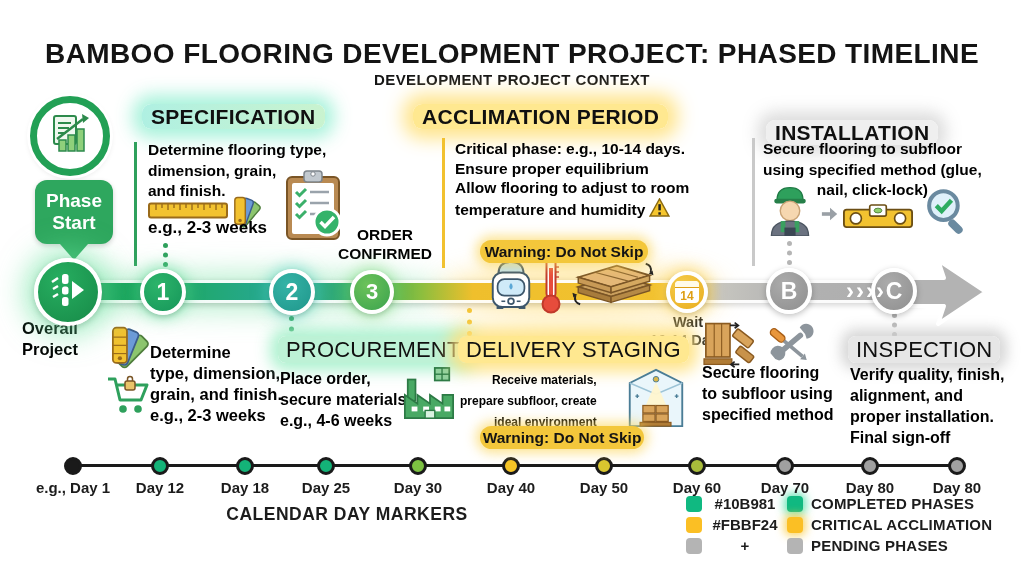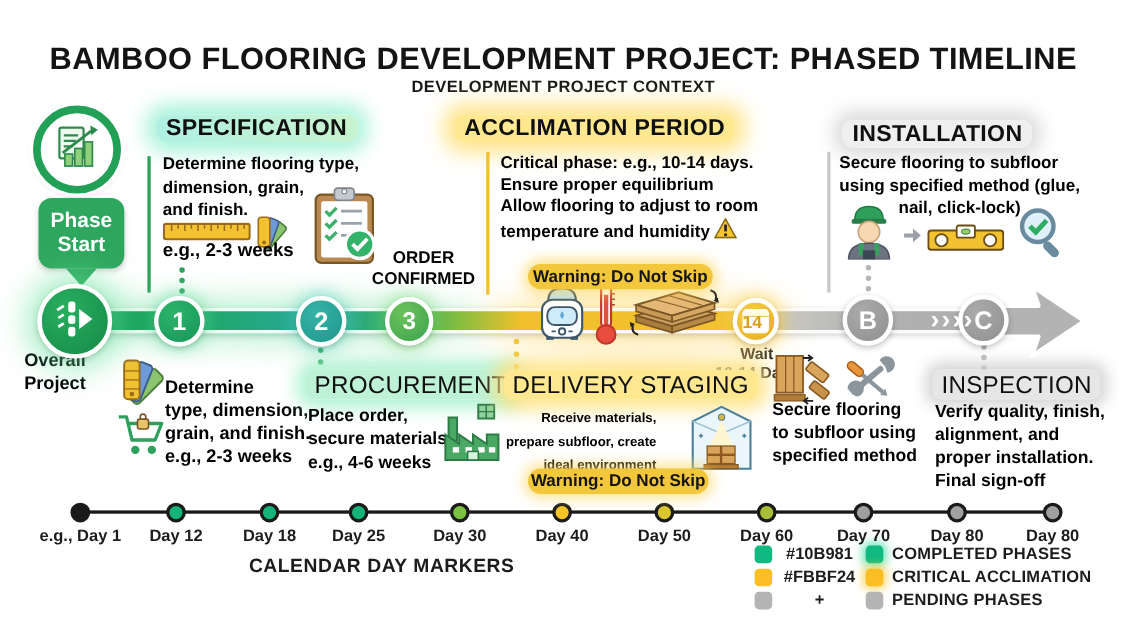--- a/index.html
+++ b/index.html
@@ -69,22 +69,22 @@
   .node.n2 { left:269px; top:269px; background:radial-gradient(circle at 36% 30%, #35b3a6, #1f978c);
              box-shadow:0 0 14px 4px rgba(80,210,190,.5), 0 2px 5px rgba(0,0,0,.22); }
   .node.n3 { left:350px; top:270px; width:44px; height:44px; font-size:22px;
              background:radial-gradient(circle at 36% 30%, #6cc25a, #3ba34e);
              box-shadow:0 0 14px 4px rgba(120,220,120,.5), 0 2px 5px rgba(0,0,0,.22); }
   .node.n14 { left:666px; top:271px; width:42px; height:42px;
              background:radial-gradient(circle at 36% 30%, #f6cd4b, #e8ac1e);
              box-shadow:0 0 14px 4px rgba(250,210,90,.6), 0 2px 5px rgba(0,0,0,.22); }
   .node.nB { left:766px; top:268px; background:radial-gradient(circle at 36% 30%, #ababab, #8f8f8f); }
   .node.nC { left:871px; top:268px; background:radial-gradient(circle at 36% 30%, #ababab, #8f8f8f); }
-  .cal { width:24px; height:22px; background:#fff; border-radius:4px; display:flex; align-items:flex-end; 
-         font-size:16px; font-weight:bold; color:#de9f14; position:relative; }
+  .cal { width:24px; height:22px; background:#fff; border-radius:4px; display:flex; align-items:flex-end; justify-content:center;
+         font-size:12px; font-weight:bold; color:#de9f14; position:relative; }
   .cal:before { content:""; position:absolute; top:0; left:0; right:0; height:6px; background:#fffbe8;
                 border-bottom:1.5px solid #de9f14; border-radius:4px 4px 0 0; }
   .chevrons { left:815px; top:280px; width:102px; text-align:center; color:#ffffff; font-size:24px;
               font-weight:bold; letter-spacing:2px; z-index:4; line-height:22px; }
   .wait-label { left:645px; top:313px; width:86px; text-align:center; font-size:14.5px; font-weight:bold; line-height:18px; }
 
   
   .pill { background:#f3c73b; border-radius:13px; font-size:15.5px; font-weight:bold; color:#141414;
           display:flex; align-items:center; justify-content:center; white-space:nowrap;
           box-shadow:0 0 12px 4px rgba(250,212,85,.65); z-index:5; }
@@ -130,21 +130,21 @@
         <rect x="32" y="20" width="7" height="22" fill="#8fd07b" stroke="#2d8a4c" stroke-width="1.5"></rect>
         <path d="M12 30 L38 10" stroke="#2d8a4c" stroke-width="2.5" fill="none"></path>
         <polygon points="37,5 44,9 38,14" fill="#2d8a4c"></polygon>
       </svg>
     </span>
   </div>
   <div class="abs phase-bubble">Phase Start</div>
 
   <div class="abs" style="left:142px; top:105px;"><span class="phase-h glow-spec">SPECIFICATION</span></div>
   <div class="abs" style="left:413px; top:105px;"><span class="phase-h glow-accl">ACCLIMATION PERIOD</span></div>
-  <div class="abs" style="left:766px; top:110px;"><span class="phase-h glow-inst">INSTALLATION</span></div>
+  <div class="abs" style="left:766px; top:121px;"><span class="phase-h glow-inst">INSTALLATION</span></div>
 
   <div class="abs vline green" style="left:134px; top:142px; height:124px;"></div>
   <div class="abs txt" style="left:148px; top:140px;">
     <div>Determine flooring type,</div>
     <div>dimension, grain,</div>
     <div>and finish.</div>
   </div>
   <div class="abs" style="left:148px; top:202px;">
     <svg width="80" height="17" viewBox="0 0 80 17">
       <rect x="1" y="1.5" width="78" height="14" rx="2" fill="#f2c230" stroke="#9a6b1a" stroke-width="2"></rect>

